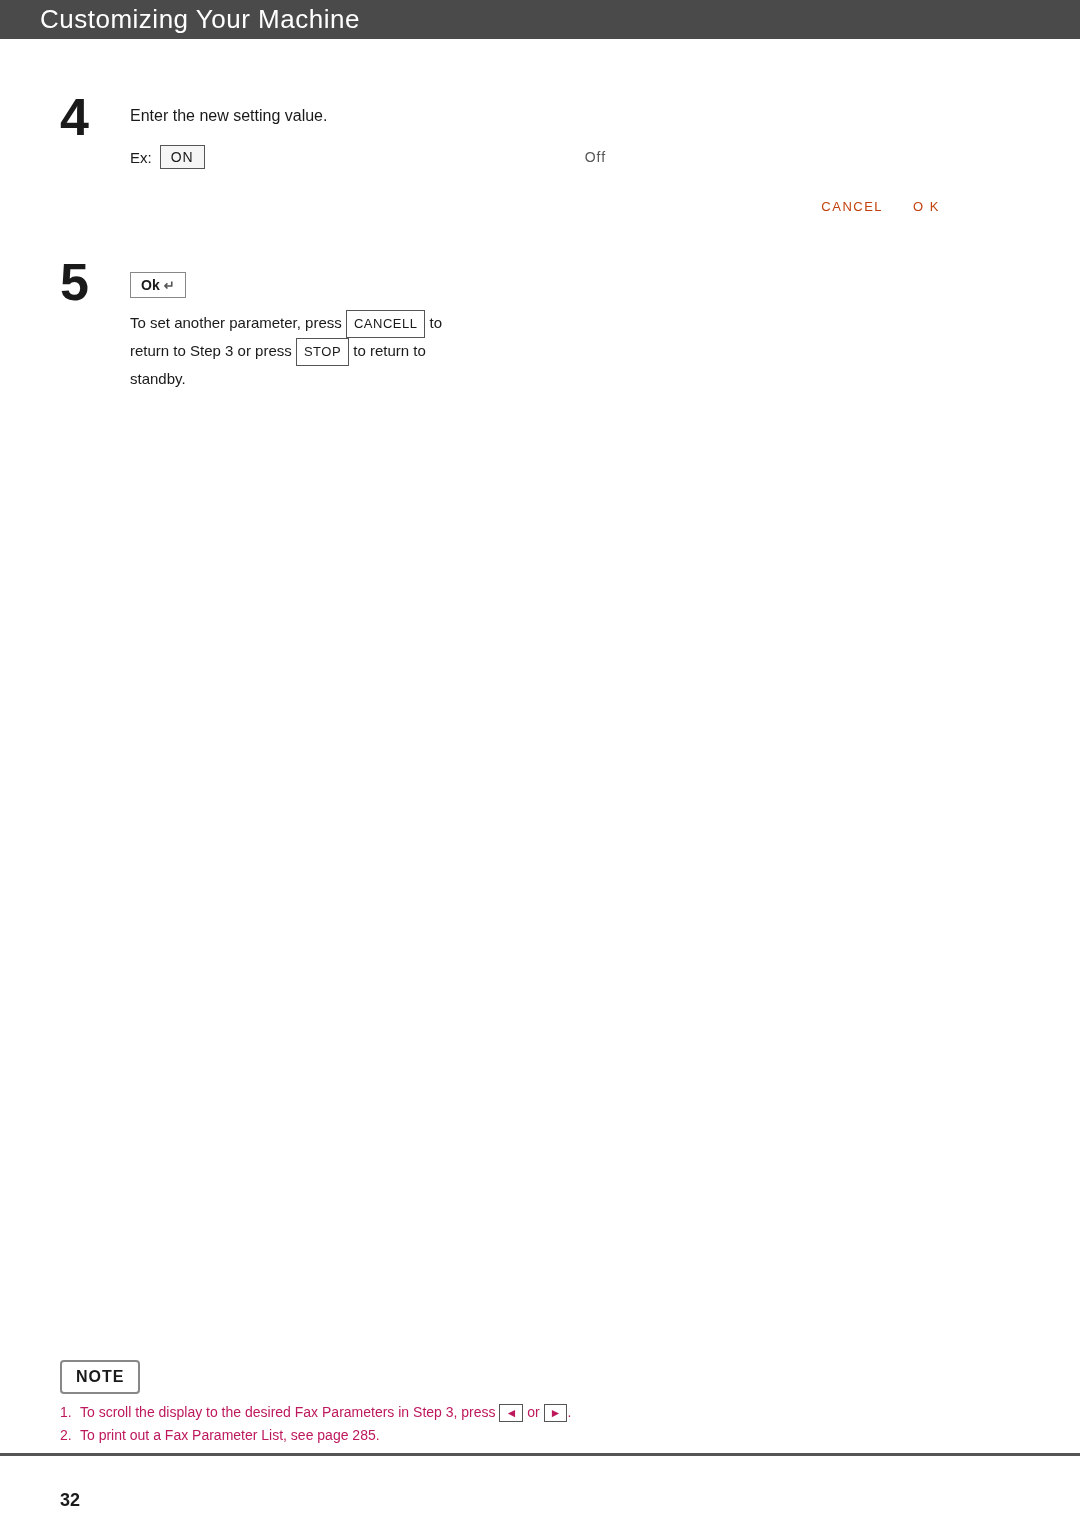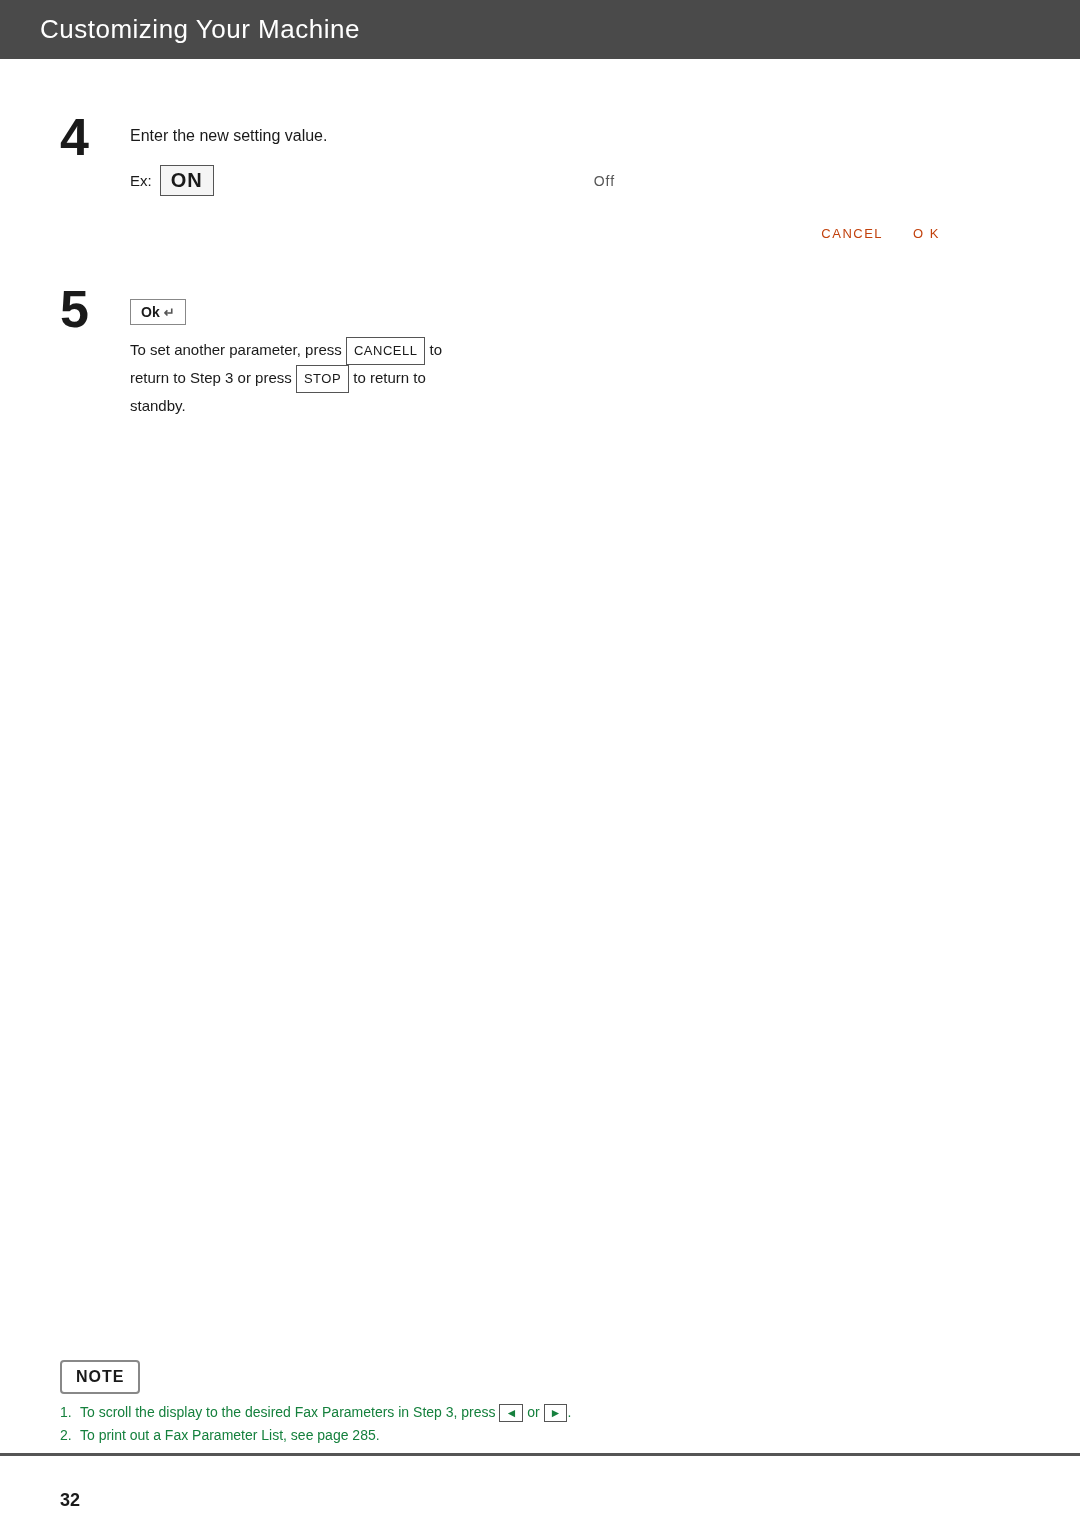--- a/index.html
+++ b/index.html
@@ -23,21 +23,21 @@
       width: 1080px;
       height: 1528px;
       position: relative;
       padding: 0;
     }
 
     
     .header-bar {
       background: #4a4a4a;
       color: #ffffff;
-      padding: 14px 40px;
+      padding: 4px 40px;
       font-size: 26px;
       font-weight: normal;
       letter-spacing: 0.5px;
       margin-bottom: 40px;
     }
 
     
     .content-area {
       padding: 20px 60px 20px 60px;
     }
@@ -79,22 +79,22 @@
 
     .lcd-label {
       font-size: 15px;
       color: #1a1a1a;
       margin-right: 8px;
     }
 
     .lcd-screen {
       border: 1.5px solid #555;
       padding: 3px 10px;
-      font-size: 20px;
-      font-weight: bold;
+      font-size: 14px;
+      font-weight: normal;
       background: #f5f5f5;
       min-width: 40px;
       text-align: center;
       letter-spacing: 1px;
     }
 
     .lcd-off-label {
       font-size: 14px;
       color: #555;
       margin-left: 380px;
@@ -177,21 +177,21 @@
     }
 
     .note-list {
       list-style: none;
       padding: 0;
       margin: 0;
     }
 
     .note-list li {
       font-size: 14px;
-      color: #15803d;
+      color: #be185d;
       margin-bottom: 5px;
       padding-left: 20px;
       position: relative;
     }
 
     .note-list li::before {
       content: attr(data-num) '.';
       position: absolute;
       left: 0;
     }

